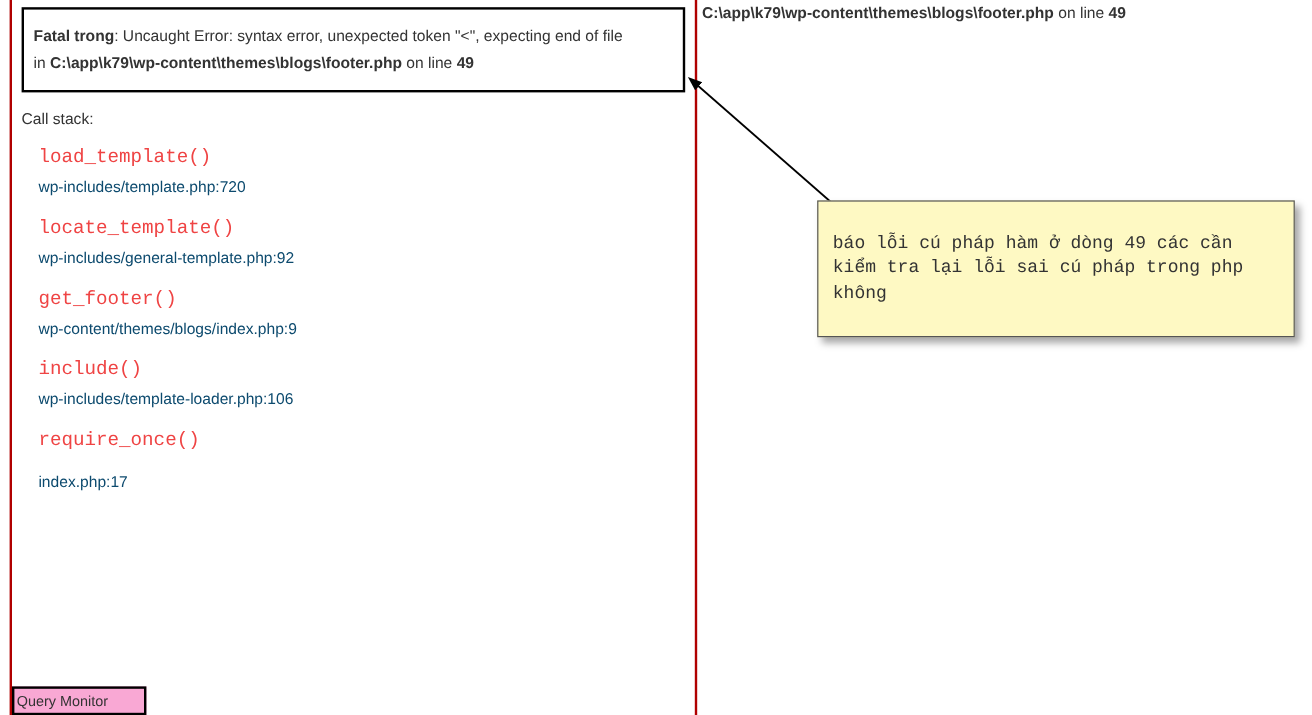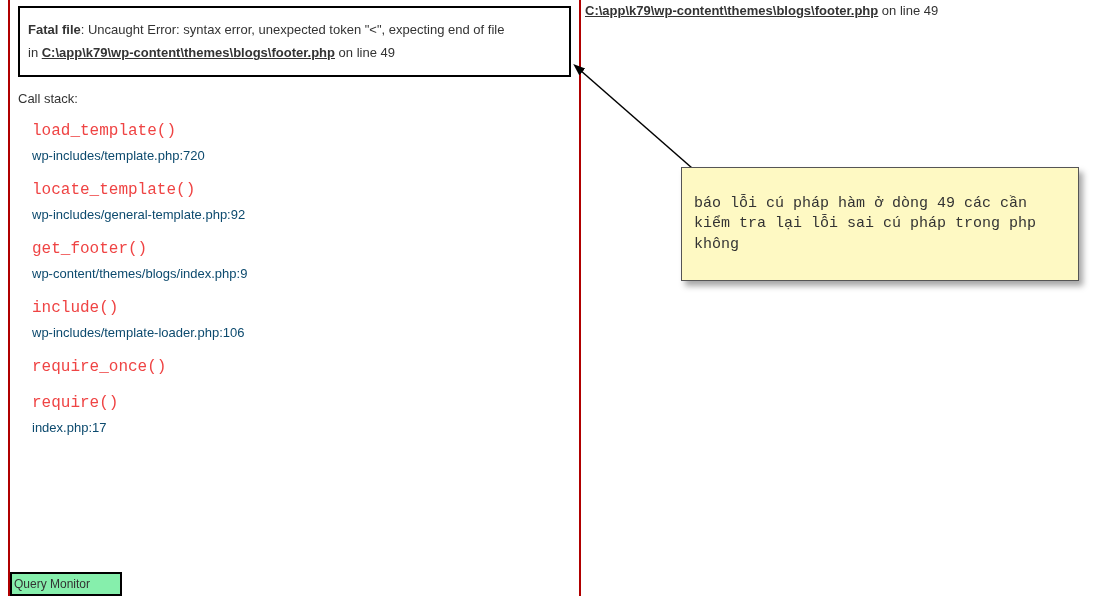--- a/index.html
+++ b/index.html
@@ -22,22 +22,22 @@
     border-right: 2px solid #b00000;
     border-left: 2px solid #b00000;
   }
   .error-box {
     border: 2px solid #000;
     margin: 6px 8px 0 8px;
     padding: 10px 8px 10px 8px;
     line-height: 1.8;
   }
   .fatal-label { font-weight: bold; }
-  .filepath-bold { font-weight: bold; text-decoration: underline; }
-  .line-bold { font-weight: normal; }
+  .filepath-bold { font-weight: bold; }
+  .line-bold { font-weight: bold; }
   .callstack-label {
     margin: 14px 2px 0 8px;
   }
   .stack-list {
     margin: 16px 0 0 22px;
   }
   .stack-item {
     margin-bottom: 18px;
   }
   .stack-fn {
@@ -48,21 +48,21 @@
   }
   .stack-loc {
     color: #0c4a6e;
     font-size: 13px;
   }
   .qm-button {
     position: absolute;
     left: 0;
     bottom: 0;
     border: 2px solid #000;
-    background: #86efac;
+    background: #f9a8d4;
     width: 112px;
     height: 24px;
     font-size: 12px;
     display: flex;
     align-items: center;
     padding-left: 2px;
     cursor: pointer;
   }
   .right-area {
     position: absolute;
@@ -93,21 +93,21 @@
     position: absolute;
     pointer-events: none;
   }
 </style>
 </head>
 <body>
 
 <div class="left-panel">
 
   <div class="error-box">
-    <span class="fatal-label">Fatal file</span><span>: Uncaught Error: syntax error, unexpected token "&lt;", expecting end of file</span>
+    <span class="fatal-label">Fatal trong</span><span>: Uncaught Error: syntax error, unexpected token "&lt;", expecting end of file</span>
     <br>
     <span>in </span><span class="filepath-bold">C:\app\k79\wp-content\themes\blogs\footer.php</span><span> on line </span><span class="line-bold">49</span>
   </div>
 
   <div class="callstack-label">Call stack:</div>
 
   <div class="stack-list">
     <div class="stack-item">
       <div class="stack-fn">load_template()</div>
       <div class="stack-loc">wp-includes/template.php:720</div>
@@ -121,21 +121,20 @@
       <div class="stack-loc">wp-content/themes/blogs/index.php:9</div>
     </div>
     <div class="stack-item">
       <div class="stack-fn">include()</div>
       <div class="stack-loc">wp-includes/template-loader.php:106</div>
     </div>
     <div class="stack-item">
       <div class="stack-fn">require_once()</div>
     </div>
     <div class="stack-item">
-      <div class="stack-fn">require()</div>
       <div class="stack-loc">index.php:17</div>
     </div>
   </div>
 
   <div class="qm-button">
     <span>Query Monitor</span>
   </div>
 </div>
 
 <div class="right-area">

